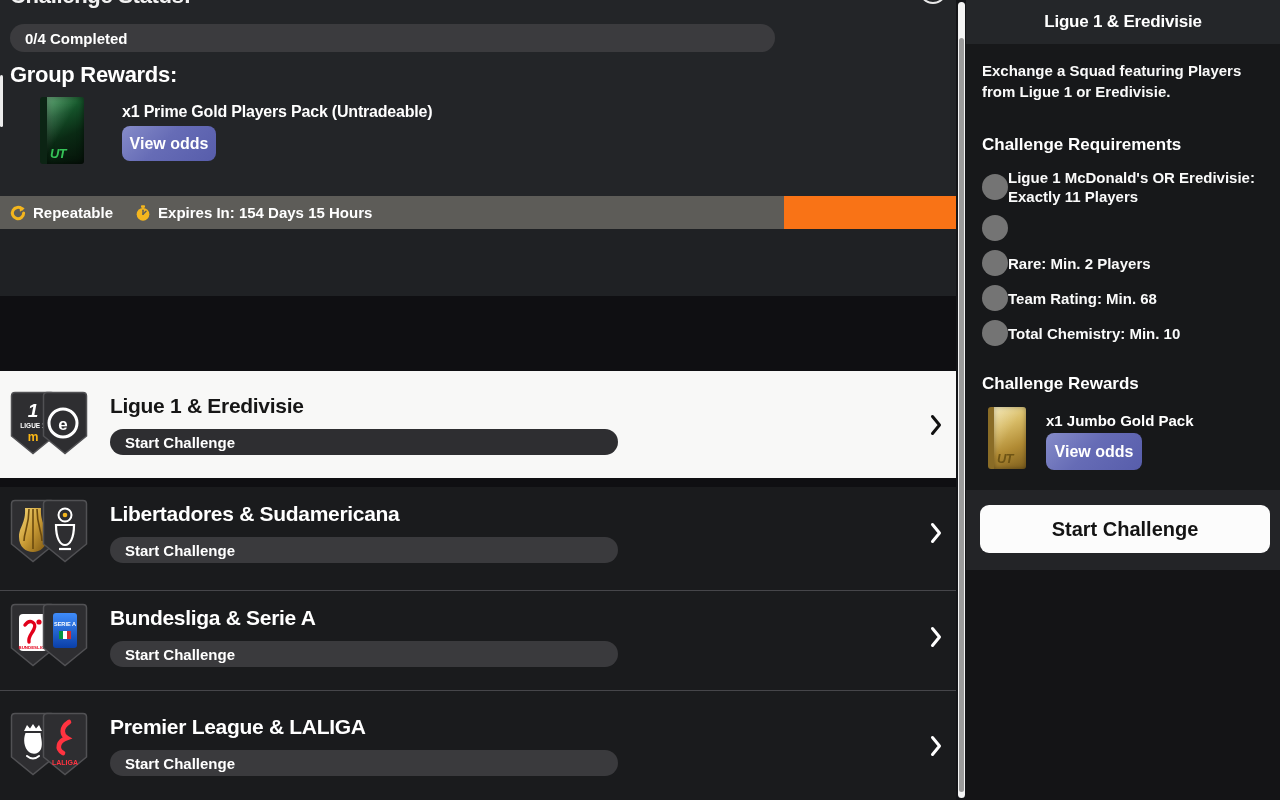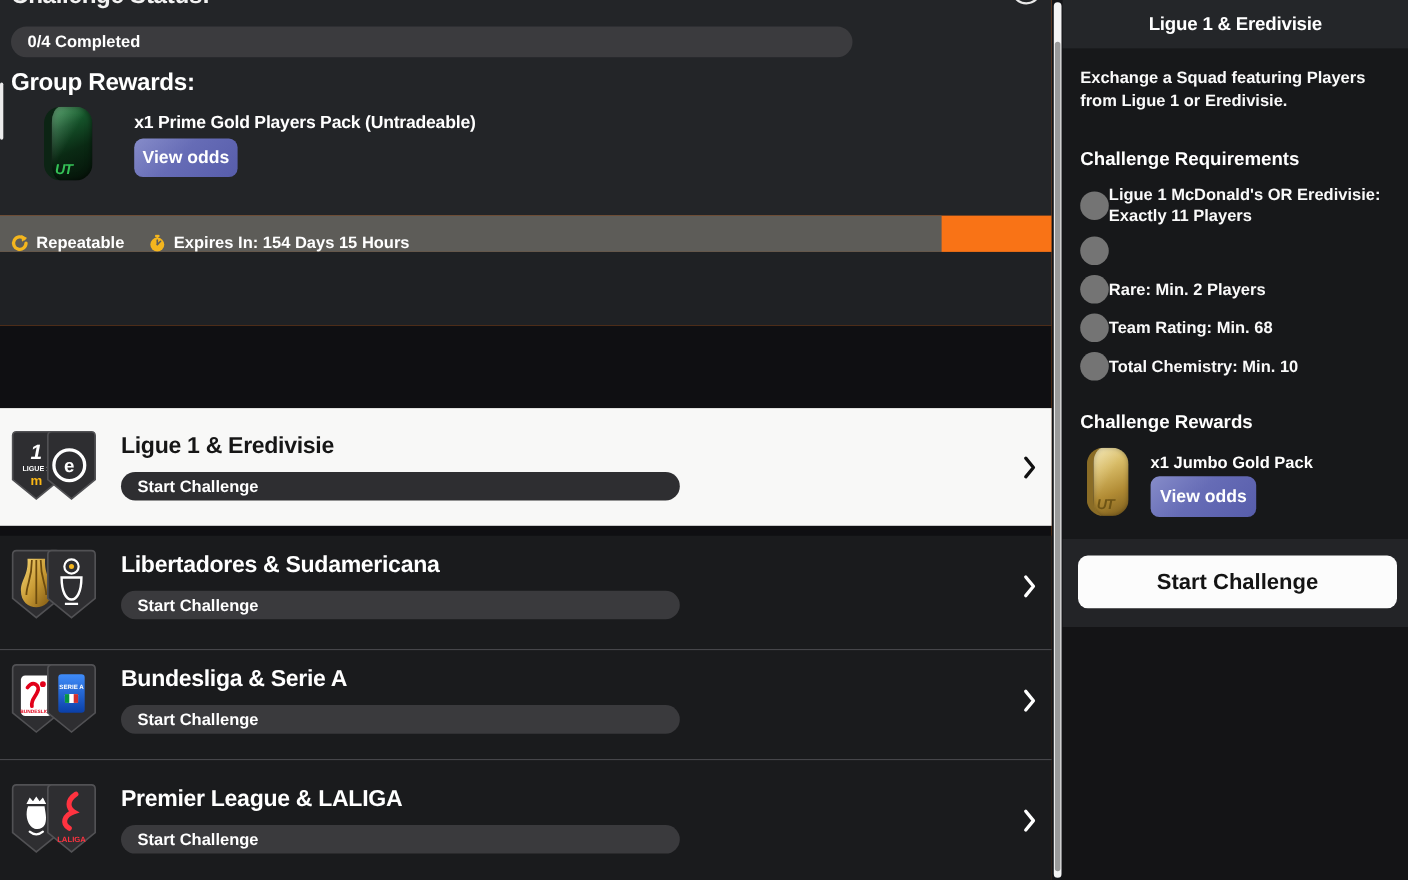--- a/index.html
+++ b/index.html
@@ -10,41 +10,41 @@
   }
   
   .main { position:absolute; left:0; top:0; width:956px; height:800px; background:#f97316;text-decoration:underline; }
 
   .status-section { position:absolute; left:0; top:0; width:956px; height:196px; background:#232528; }
   .status-title { position:absolute; left:10px; top:-17px; font-size:22px; font-weight:bold; letter-spacing:-0.3px; color:#f2f2f2; }
   .progress-bar { position:absolute; left:10px; top:24px; width:765px; height:28px; background:#3b3b3e; border-radius:14px; display:flex; align-items:center; padding-left:15px; }
   .progress-bar span { font-size:15px; font-weight:bold; color:#fff; }
   .group-title { position:absolute; left:10px; top:62px; font-size:22px; font-weight:bold; letter-spacing:-0.3px; }
 
-  .pack { position:absolute; border-radius:15px; overflow:hidden; }
+  .pack { position:absolute; border-radius:3px; overflow:hidden; }
   .pack-green { left:40px; top:97px; width:44px; height:67px;
     background:linear-gradient(155deg,#2e8f4a 0%,#15532a 28%,#0a2a14 58%,#051108 100%);
     border-left:7px solid #0c2414; box-shadow:inset 0 0 6px rgba(0,0,0,.6); }
   .pack-green .ut { color:#35c257; }
   .pack-gold { left:988px; top:407px; width:38px; height:62px;
     background:linear-gradient(155deg,#f0e1a2 0%,#d9bd68 30%,#b18b34 65%,#7d5e1d 100%);
     border-left:6px solid #8a6c26; box-shadow:inset 0 0 5px rgba(0,0,0,.35); }
   .pack-gold .ut { color:#6e5415; }
   .pack .ut { position:absolute; left:3px; bottom:3px; font-size:13px; font-weight:bold; font-style:italic; letter-spacing:-1px; }
   .pack .shine { position:absolute; inset:0; background:linear-gradient(120deg,rgba(255,255,255,.25) 0%,rgba(255,255,255,0) 45%); }
 
   .reward-line { position:absolute; left:122px; top:103px; font-size:16px; font-weight:bold; letter-spacing:-0.2px; }
   .btn-viewodds { position:absolute; width:94px; height:35px; border:none; border-radius:8px; cursor:pointer;
     background:linear-gradient(135deg,#868cc9 0%,#666cb6 45%,#575dab 100%);
     color:#fff; font-size:16px; font-weight:bold; font-family:"Liberation Sans",sans-serif; display:flex; align-items:center; justify-content:center; }
   .btn-viewodds.vo-left { left:122px; top:126px; }
   .btn-viewodds.vo-panel { left:1046px; top:433px; width:96px; height:37px; }
 
-  .meta-bar { position:absolute; left:0; top:196px; width:856px; height:33px; background:#5d5c58;
-    display:flex; align-items:flex-end; padding-left:10px; gap:7px; }
+  .meta-bar { position:absolute; left:0; top:196px; width:784px; height:33px; background:#5d5c58;
+    display:flex; align-items:center; padding-left:10px; gap:7px; }
   .meta-bar .mtext { font-size:15px; font-weight:bold; color:#fff; }
   .meta-bar .gap { width:8px; }
 
   .solve-band { position:absolute; left:0; top:229px; width:956px; height:67px; background:#1f2124; }
   .btn-solve { position:absolute; left:399px; top:242px; width:160px; height:45px; border:none; border-radius:8px; cursor:pointer;
     background:linear-gradient(115deg,#868cc9 0%,#6268b2 55%,#565cab 100%);
     color:#fff; font-size:17px; font-weight:bold; font-family:"Liberation Sans",sans-serif; }
 
   .list-section { position:absolute; left:0; top:296px; width:956px; height:504px; background:#0f0f12; }
   .list-title { position:absolute; left:10px; top:314px; font-size:25px; font-weight:bold; letter-spacing:-0.3px; }

